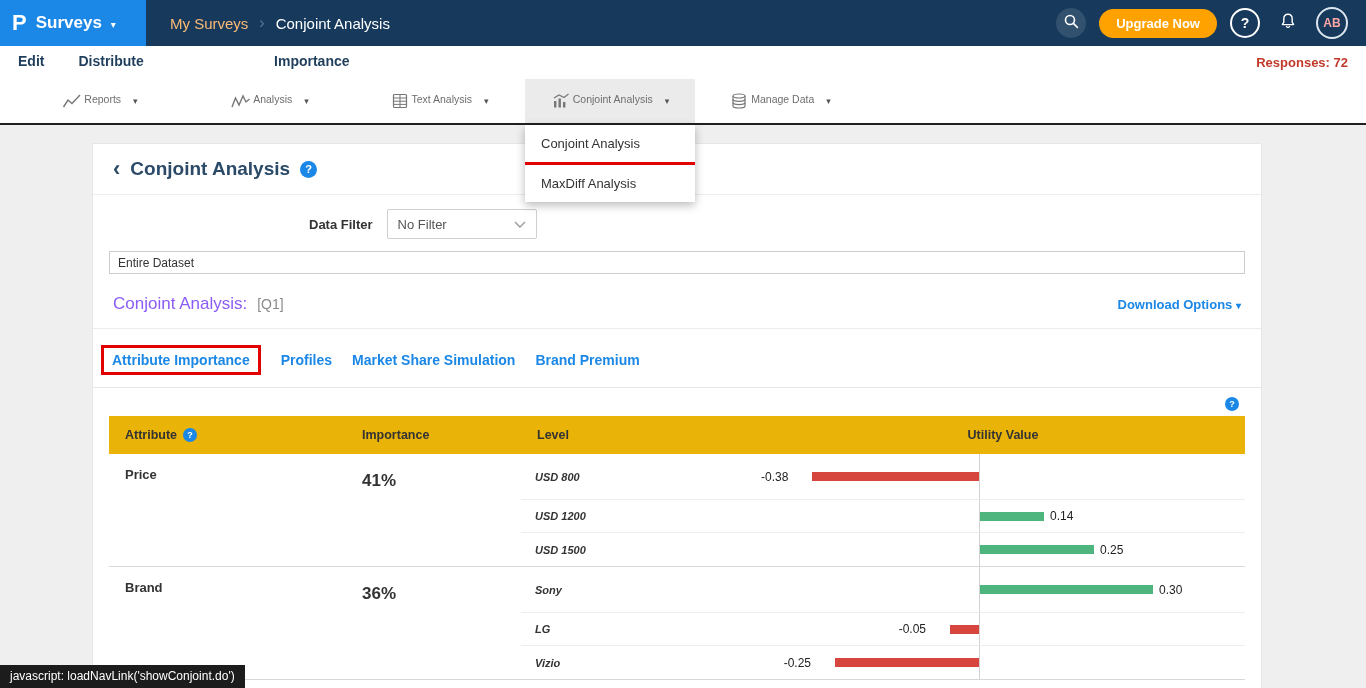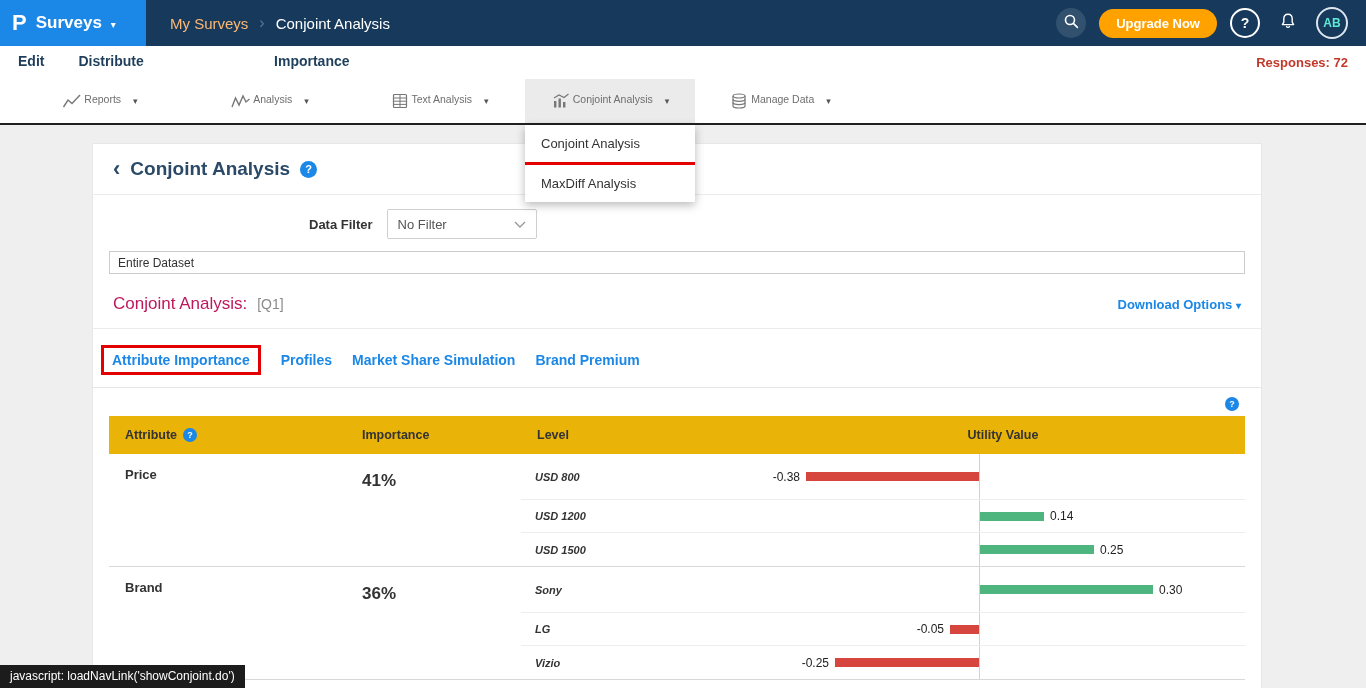--- a/index.html
+++ b/index.html
@@ -18,21 +18,21 @@
   .crumb-muted { color:#fdba74; }
   .crumb-sep { color:#56799C; font-size:16px; }
   .crumb-current { color:#fff; }
   .header-actions { margin-left:auto; display:flex; align-items:center; gap:13px; padding-right:18px; }
   .icon-circle { width:30px; height:30px; border-radius:50%; display:flex; align-items:center; justify-content:center; }
   .search-circle { background:rgba(255,255,255,.12); }
   .help-circle { border:2px solid #fff; font-weight:bold; font-size:14px; color:#fff; }
   .upgrade-btn { background:var(--orange,#FFA200); border:none; color:#fff; font-weight:bold;
     font-size:13px; height:29px; padding:0 17px; border-radius:15px; font-family:inherit; }
   .avatar { width:32px; height:32px; border-radius:50%; border:2px solid #DDE6EE;
-    display:flex; align-items:center; justify-content:center; font-size:12px; font-weight:bold; color:#5eead4; }
+    display:flex; align-items:center; justify-content:center; font-size:12px; font-weight:bold; color:#fca5a5; }
 
   
   .subnav { height:33px; background:#fff; display:flex; align-items:center; padding:6px 18px; gap:34px; }
   .subnav-item { font-size:14px; color:#1F3E5C; font-weight:600; padding-bottom:2px; border-bottom:2px solid transparent; }
   .subnav-item.active { color:var(--accent,#1B87E6); border-bottom-color:var(--accent,#1B87E6);margin-top:48px; }
   .responses { margin-left:auto; font-size:13px; font-weight:bold; color:#C0392B; }
 
   
   .toolbar { height:46px; background:#fff; border-bottom:2px solid #202020;
     display:flex; padding-left:15px; position:relative; z-index:20; }
@@ -60,21 +60,21 @@
   .filter-row { display:flex; align-items:center; gap:14px; padding:14px 20px 8px; }
   .filter-label { margin-left:196px; font-size:13px; font-weight:bold; color:#333; }
   .select { width:150px; height:30px; border:1px solid #CFCFCF; border-radius:2px; background:#fff;
     display:flex; align-items:center; justify-content:space-between; padding:0 10px; font-size:13px; color:#555; }
 
   .dataset-row { padding:4px 16px 2px; }
   .dataset-input { width:100%; height:23px; border:1px solid #CCC; font-size:12px; color:#333;
     padding:0 8px; font-family:inherit; }
 
   .section-row { display:flex; align-items:center; padding:18px 20px 14px; border-bottom:1px solid #ECECEC; }
-  .section-title { font-size:17px; color:#be185d; }
+  .section-title { font-size:17px; color:#8b5cf6; }
   .section-q { font-size:14px; color:#8A8A8A; margin-left:10px; }
   .download { margin-left:auto; color:var(--accent,#1B87E6); font-size:13px; font-weight:bold; }
   .download .caret { font-size:10px; }
 
   .tabs-row { display:flex; align-items:center; gap:20px; padding:16px 8px 12px; border-bottom:1px solid #E6E6E6; }
   .tab { font-size:14px; font-weight:bold; color:var(--accent,#1B87E6); white-space:nowrap; }
   .tab-annotation { border:3px solid var(--annotation,#E30000); padding:3px 8px; }
 
   .help-row { display:flex; justify-content:flex-end; padding:9px 22px 5px; }
 
@@ -86,21 +86,21 @@
   .th-utility { justify-content:center; padding-left:0; }
   .group { display:grid; grid-template-columns:237px 175px 1fr; border-bottom:1px solid #D8D8D8; }
   .attr-cell { padding:13px 0 0 16px; font-size:13px; font-weight:600; color:#333; }
   .imp-cell { padding:17px 0 0 16px; font-size:17px; font-weight:bold; color:#333; }
   .level-row { display:grid; grid-template-columns:240px 1fr; height:33px; border-bottom:1px solid #EDEDED; align-items:center; }
   .level-row.first { height:46px; }
   .level-row:last-child { border-bottom:none; }
   .level-name { padding-left:14px; font-size:11px; font-weight:bold; font-style:italic; color:#333; }
   .utility-cell { position:relative; height:100%; display:flex; align-items:center; }
   .axis { position:absolute; left:218px; top:0; bottom:0; width:1px; background:#D2D2D2; }
-  .neg-zone { width:218px; display:flex; justify-content:flex-end; align-items:center; gap:6px; }
+  .neg-zone { width:218px; display:flex; justify-content:flex-end; align-items:center; gap:24px; }
   .pos-zone { margin-left:219px; display:flex; align-items:center; gap:6px; }
   .bar { height:9px; }
   .bar.pos { background:var(--positive,#4FB57E); }
   .bar.neg { background:var(--negative,#D6463F); }
   .val-label { font-size:12px; color:#222; white-space:nowrap; }
 
   
   .statusbar { position:absolute; left:0; bottom:0; background:#1C1C1C; color:#fff;
     font-size:12px; padding:4px 10px 5px; z-index:60; }
 </style>

